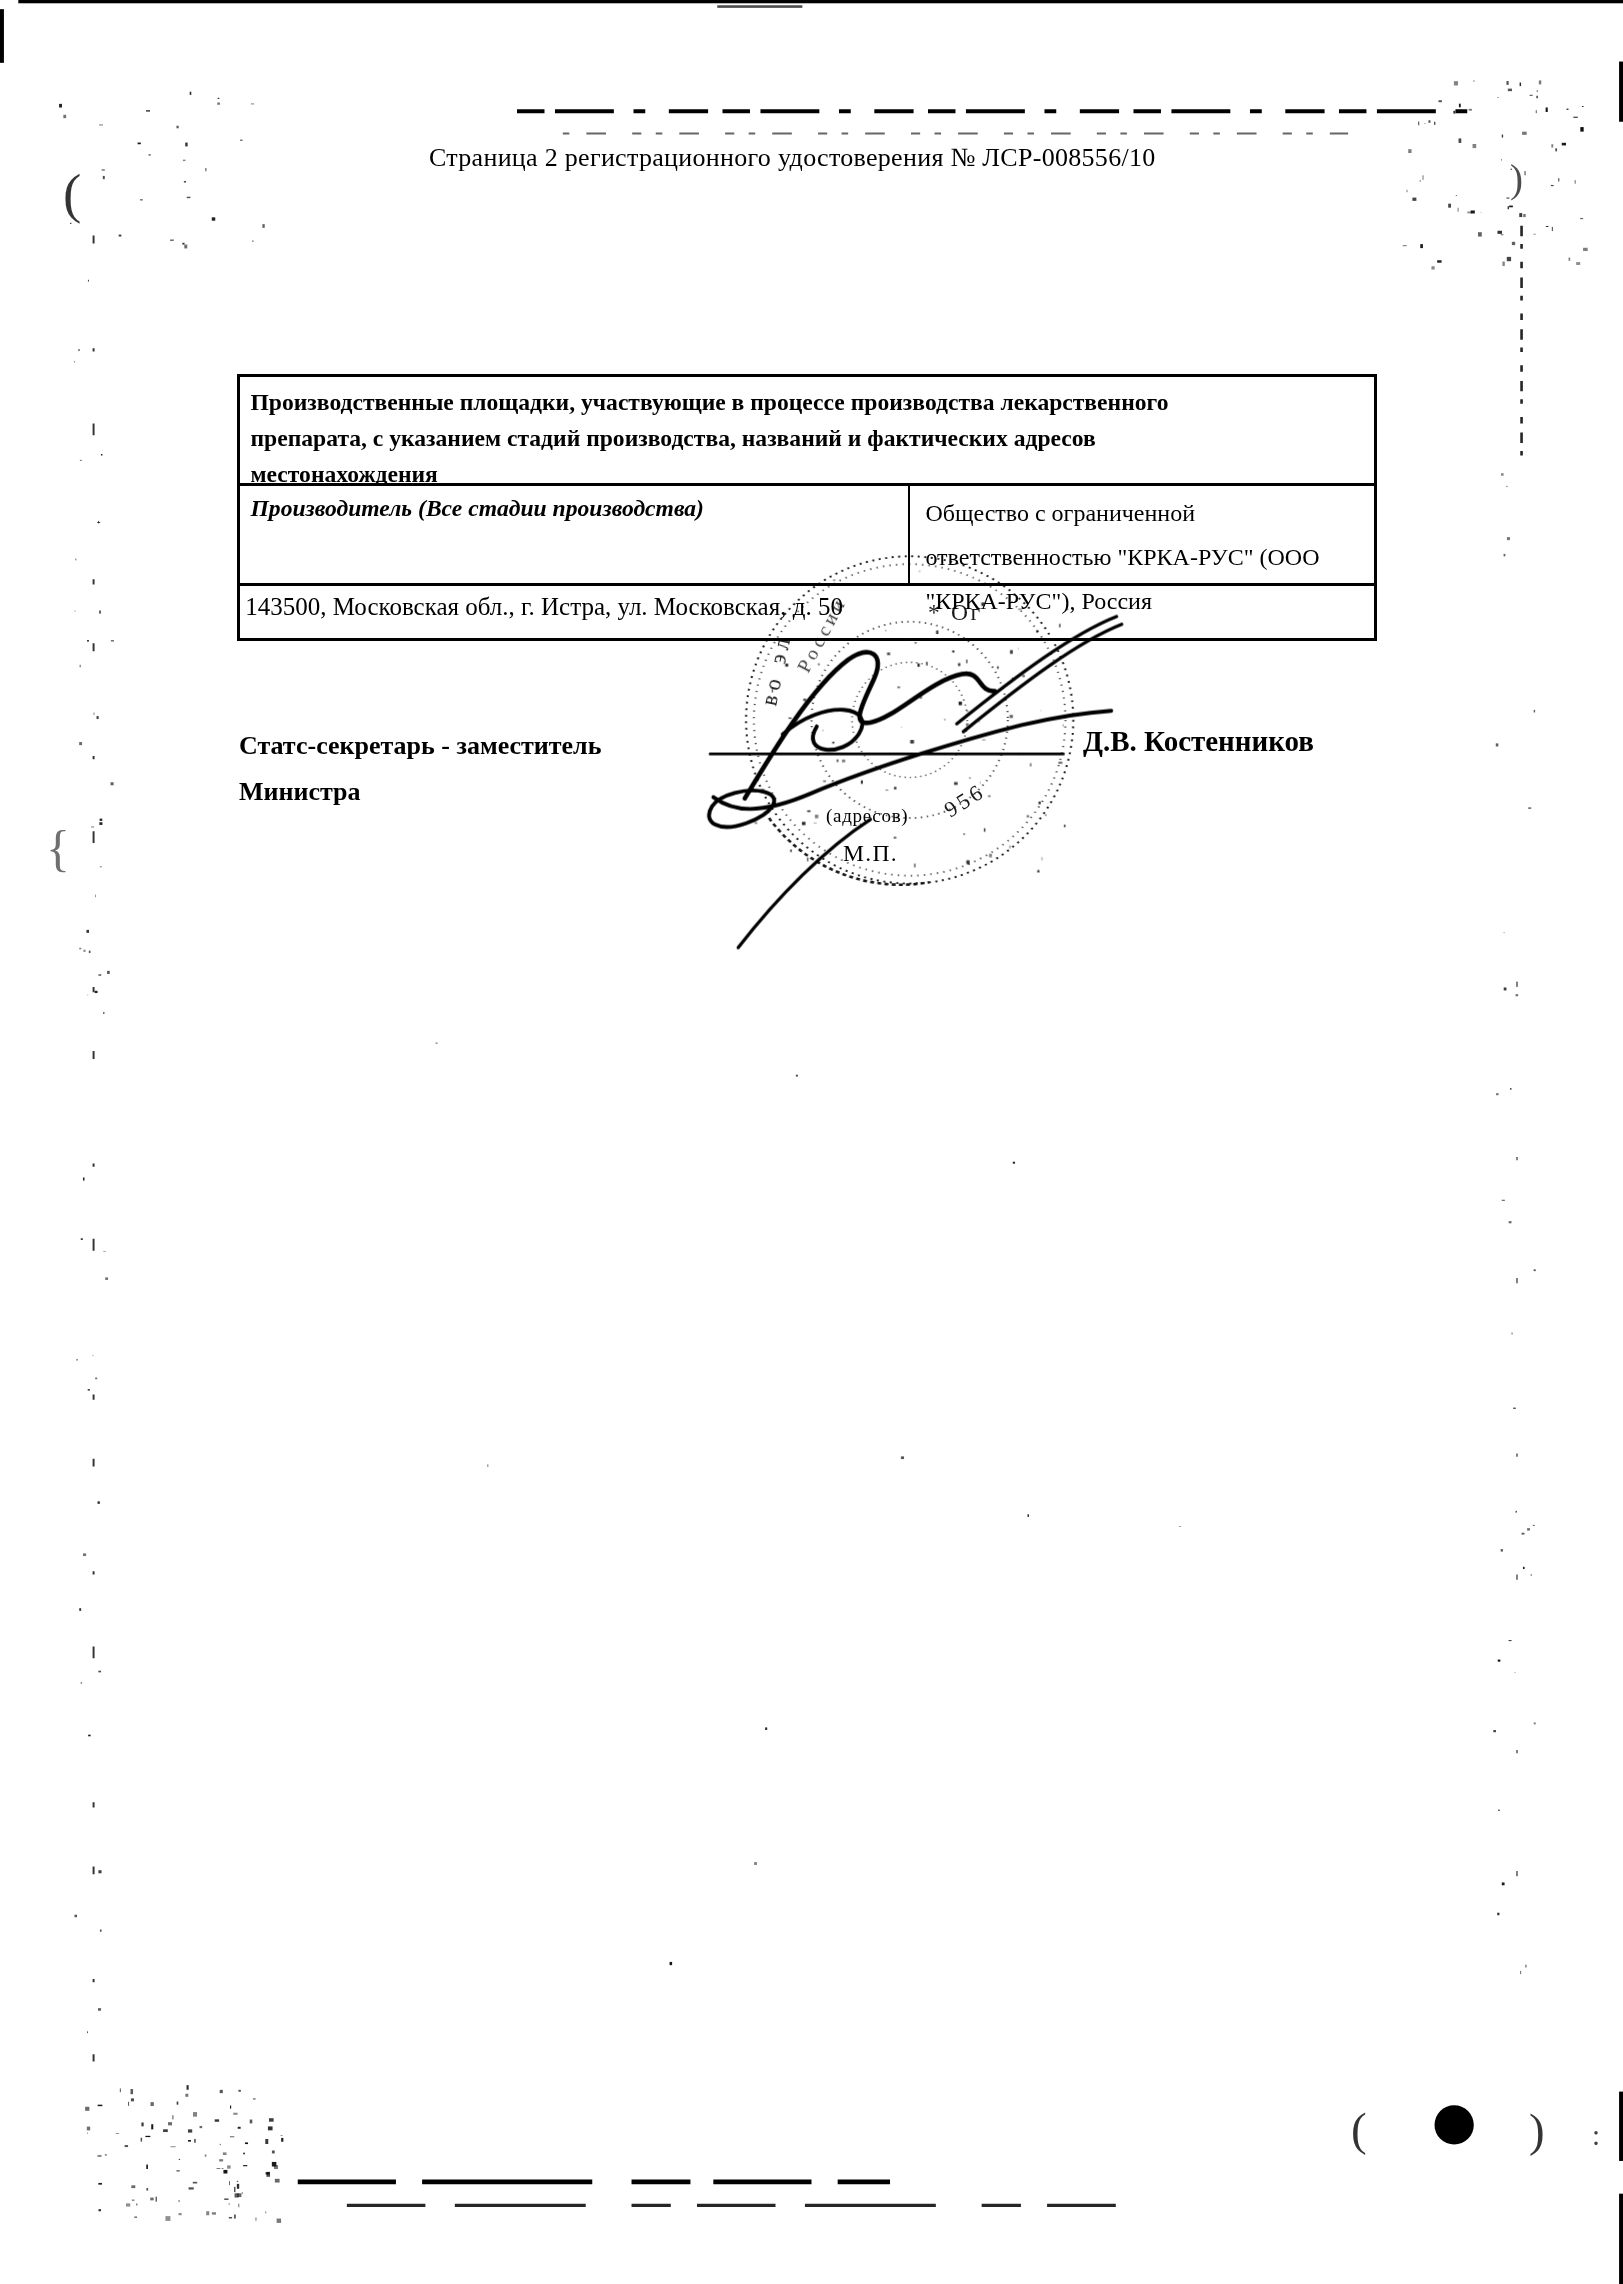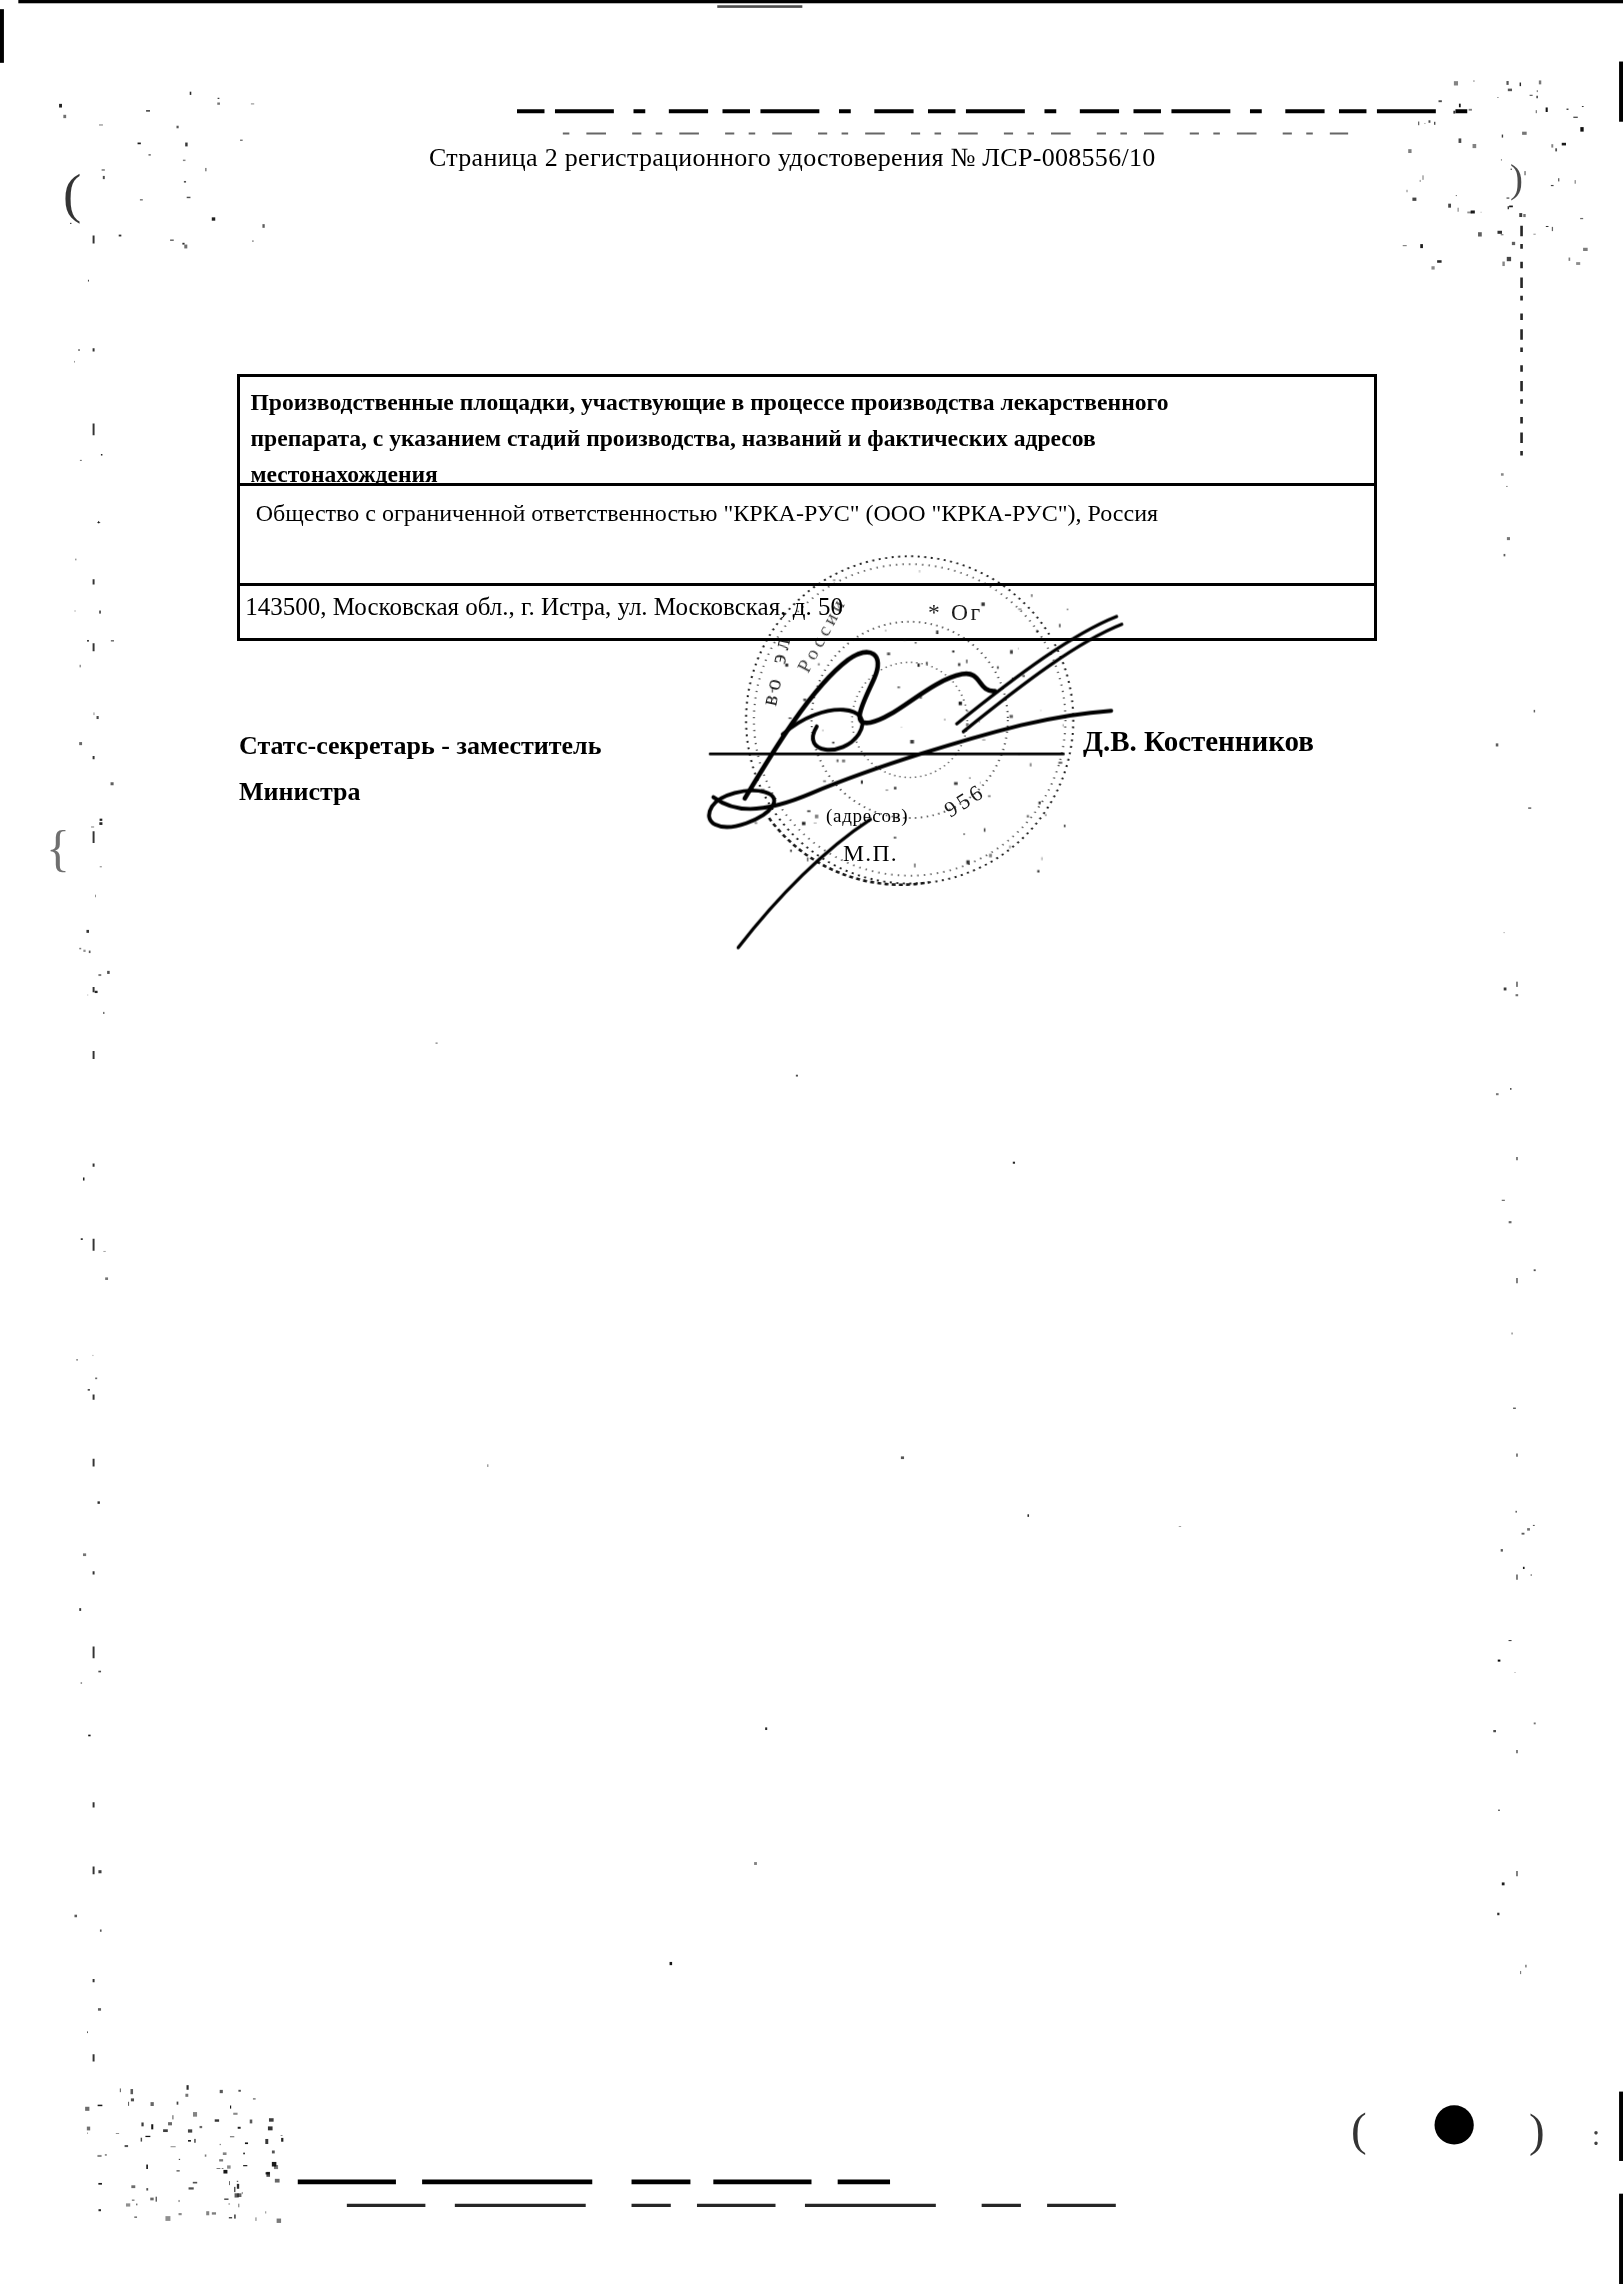--- a/index.html
+++ b/index.html
@@ -47,20 +47,21 @@
 
 <div class="content">
 
   <div class="abs page-header">Страница 2 регистрационного удостоверения № ЛСР-008556/10</div>
 
   <div class="abs prod-table">
     <div class="t-head">
       <span class="wrapbox">Производственные площадки, участвующие в процессе производства лекарственного препарата, с указанием стадий производства, названий и фактических адресов местонахождения</span>
     </div>
     <div class="t-mid">
+      <div class="cell-left">Производитель (Все стадии производства)</div>
       <div class="cell-right">Общество с ограниченной ответственностью "КРКА-РУС" (ООО "КРКА-РУС"), Россия</div>
     </div>
     <div class="t-addr">143500, Московская обл., г. Истра, ул. Московская, д. 50</div>
   </div>
 
   <div class="abs sig-title">
     <span>Статс-секретарь - заместитель</span><br>
     <span>Министра</span>
   </div>
 

